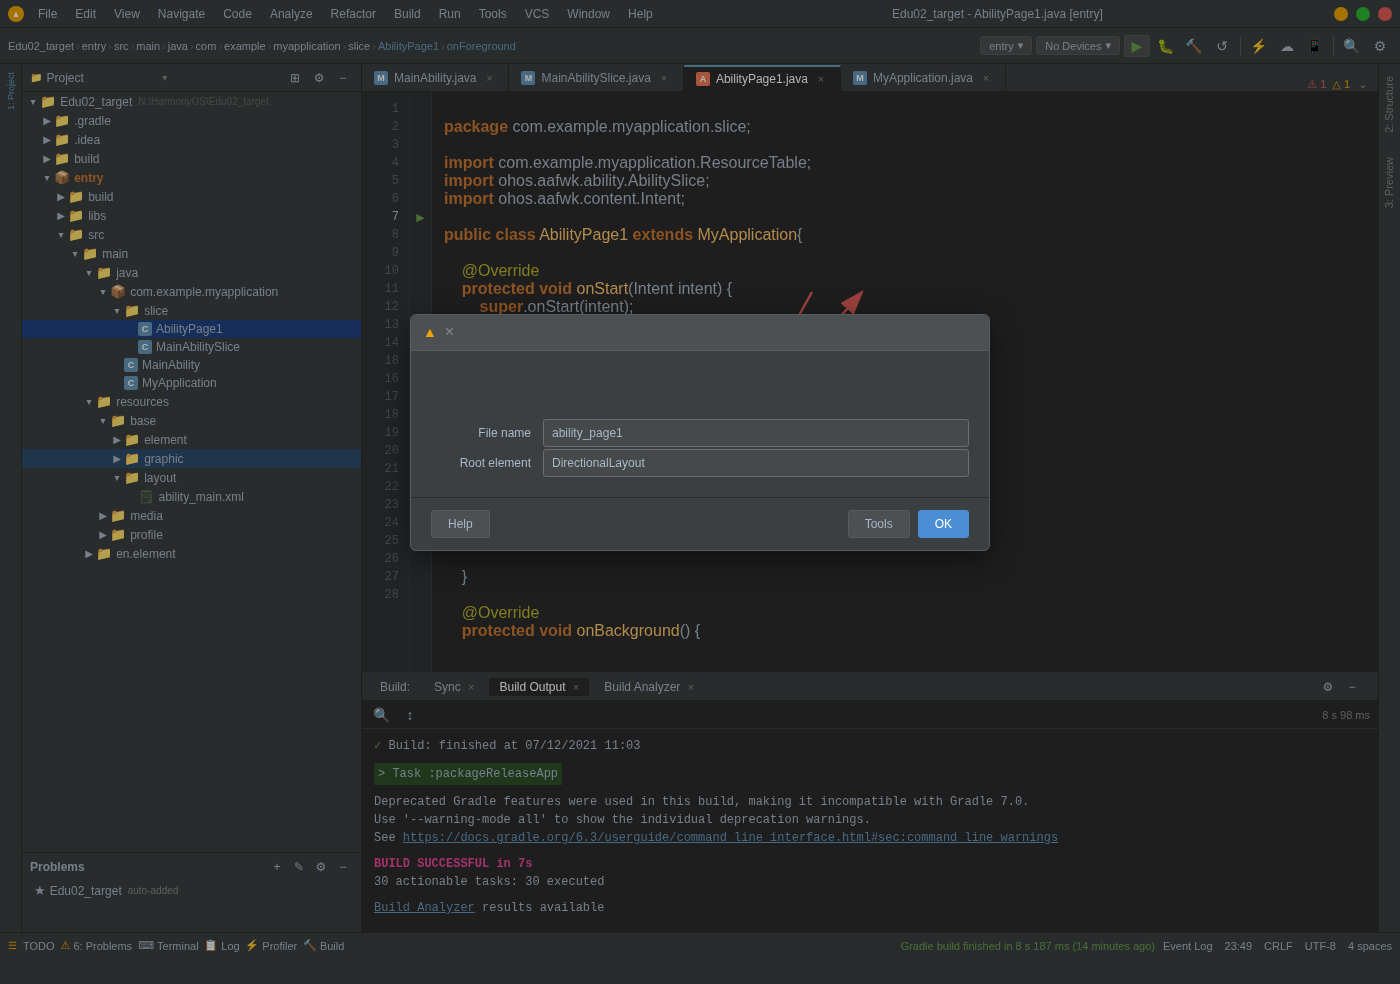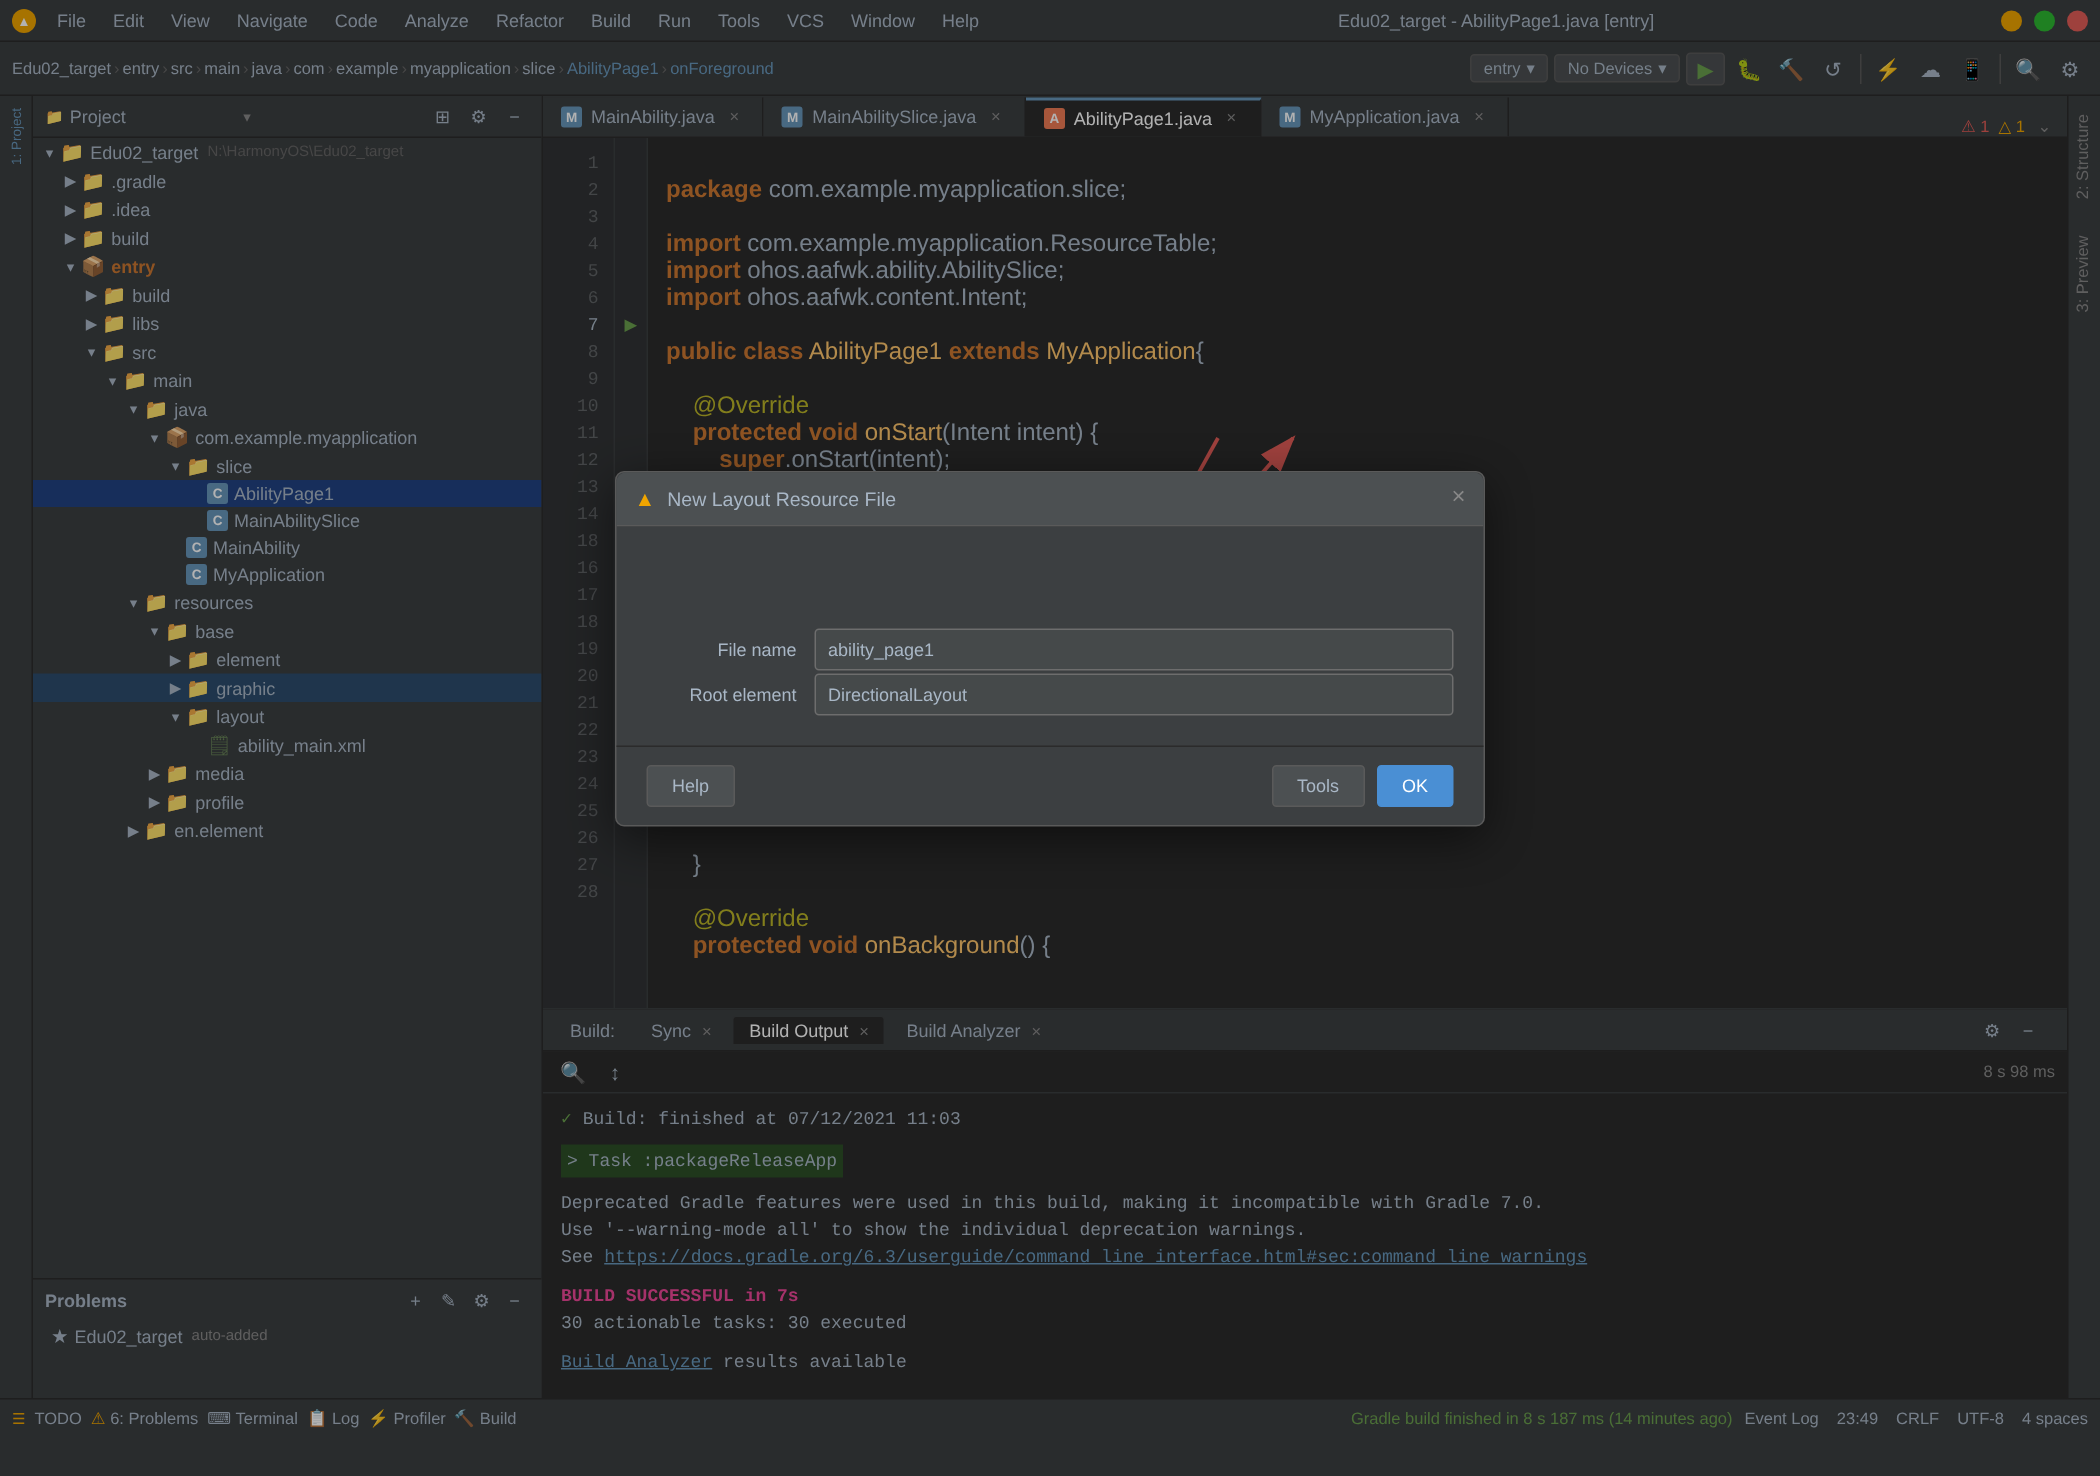--- a/index.html
+++ b/index.html
@@ -616,21 +616,20 @@
     <span class="status-item">CRLF</span>
     <span class="status-item">UTF-8</span>
     <span class="status-item">4 spaces</span>
   </div>
 </div>
 
 <div id="modal-overlay">
   <div id="modal-dialog" style="position:relative;top:-60px;">
     <div id="modal-header">
       <span id="modal-title-icon">▲</span>
-      <span id="modal-title-text">New Layout Resource File</span>
       <span id="modal-close-btn">×</span>
     </div>
     <div id="modal-body">
       <div class="modal-row">
         <span class="modal-label">File name</span>
         <input class="modal-input" type="text" value="ability_page1" style="">
       </div>
       <div class="modal-row">
         <span class="modal-label">Root element</span>
         <input class="modal-input" type="text" value="DirectionalLayout" style="">

